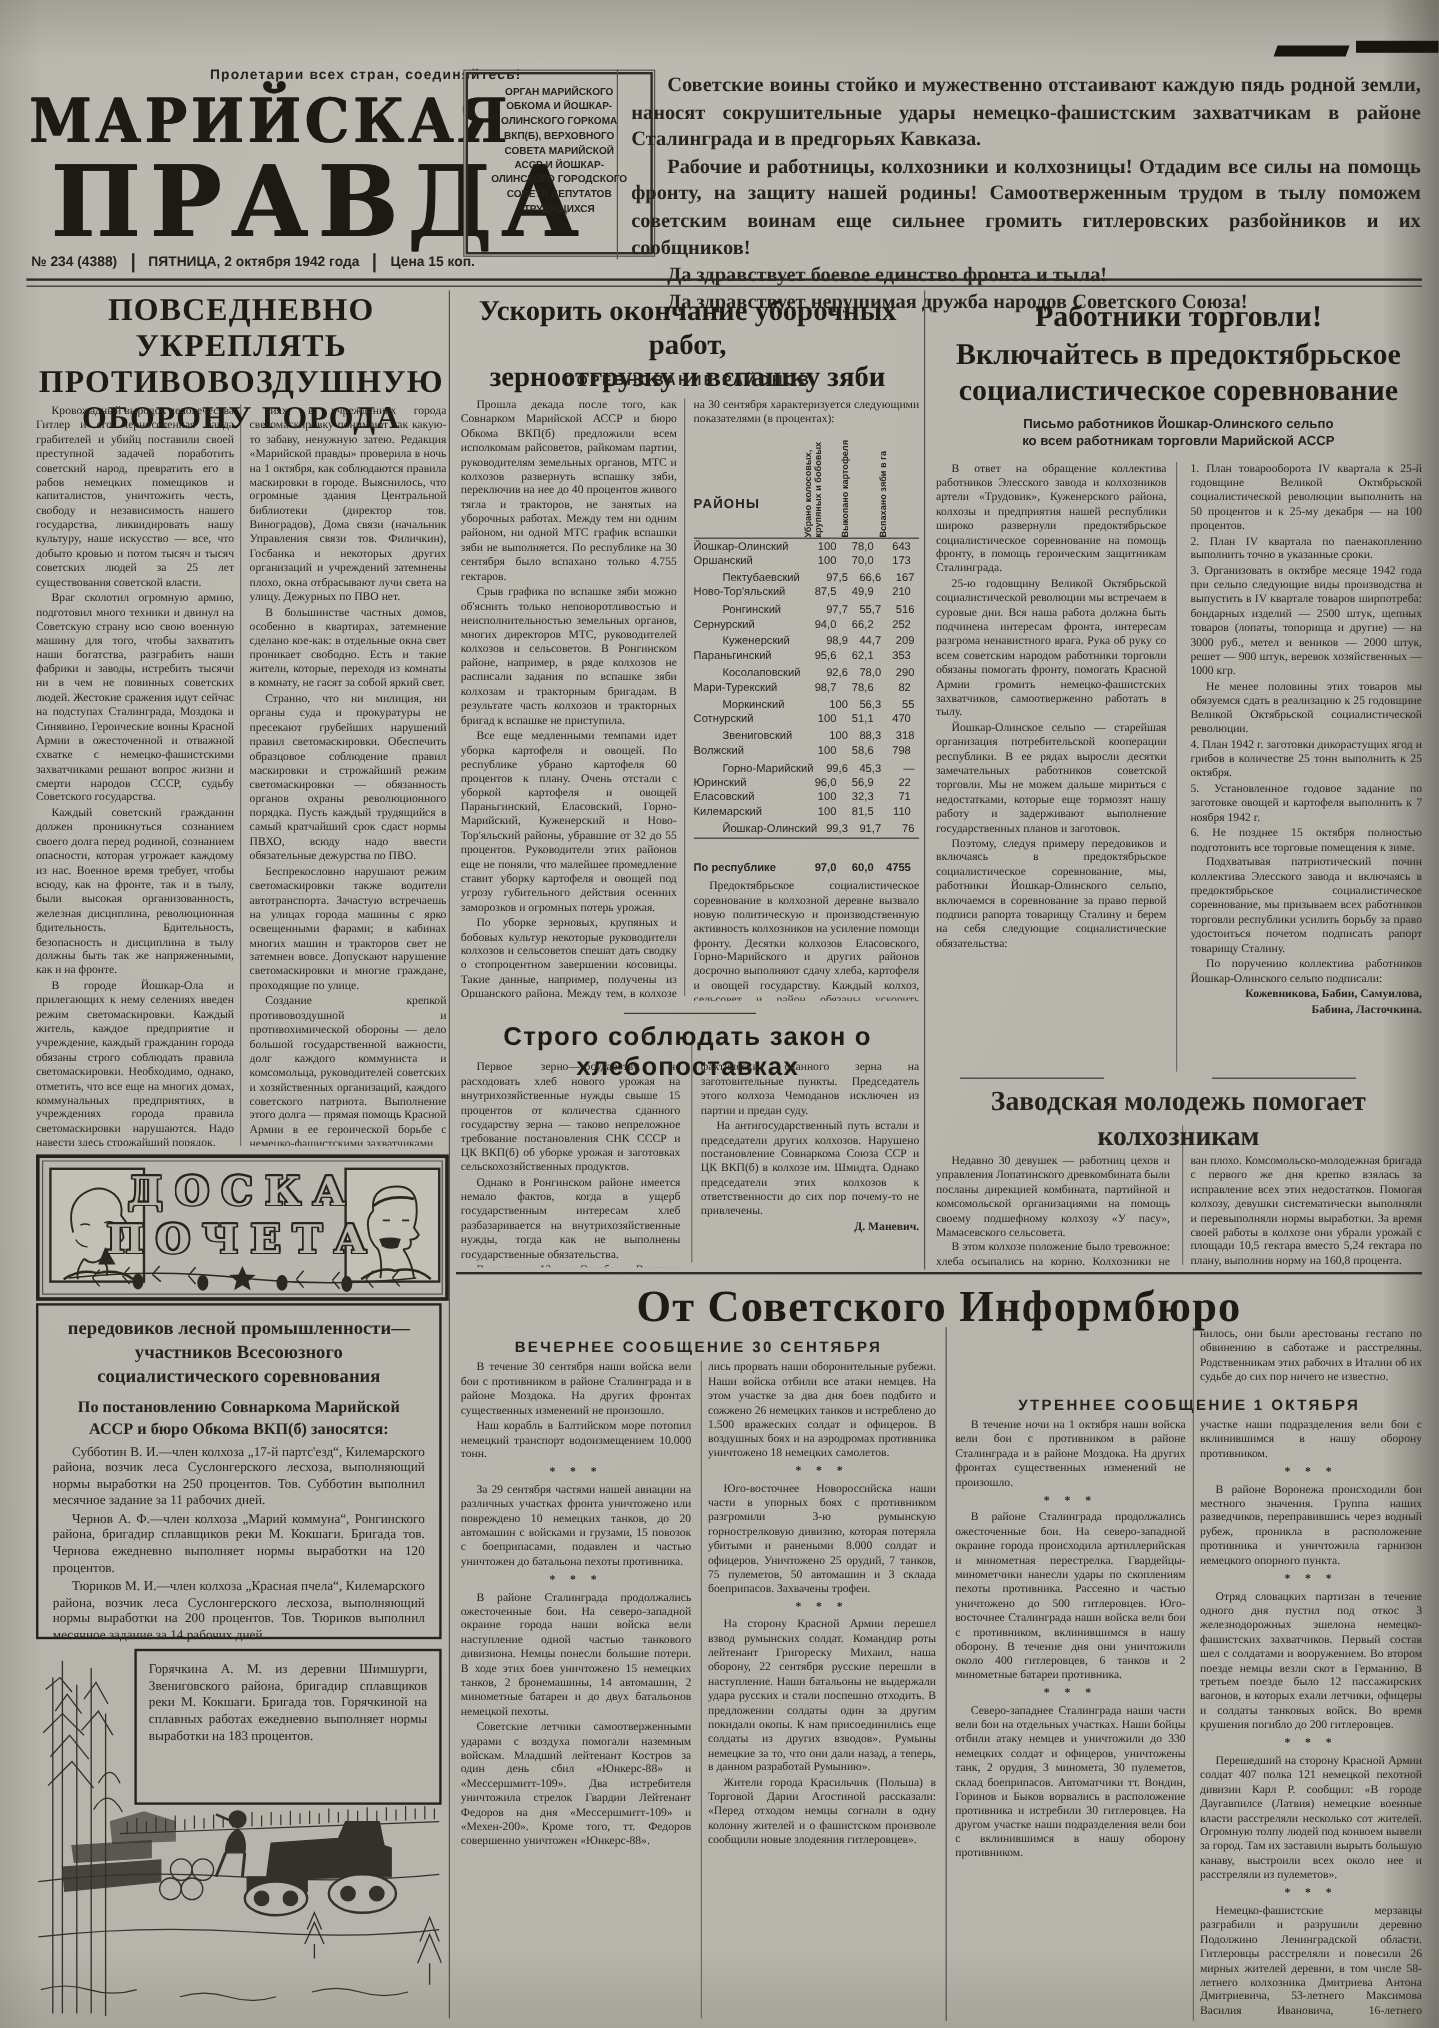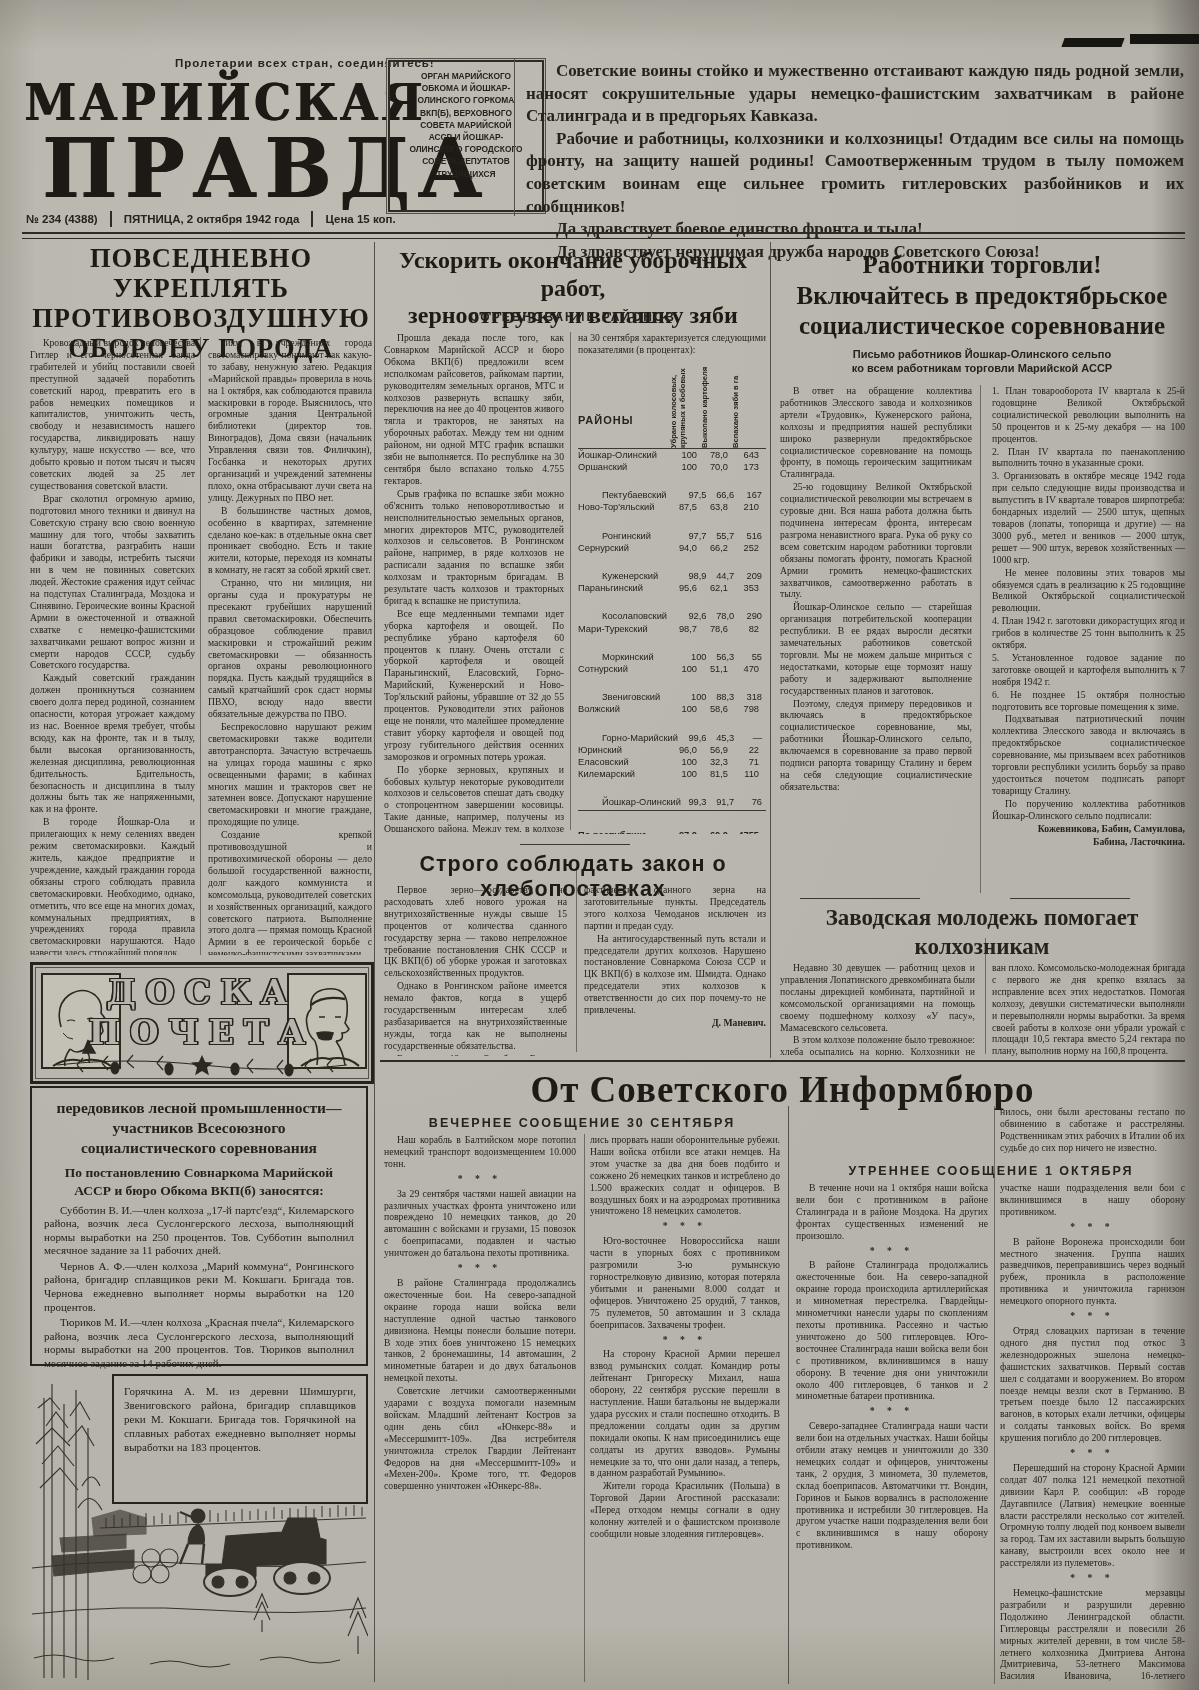--- a/index.html
+++ b/index.html
@@ -51,21 +51,21 @@
 
   
   .tbl{font-family:"Liberation Sans",sans-serif;margin-top:4px;}
   .tbl-head{display:flex;height:88px;border-bottom:1px solid #3c3832;align-items:flex-end;}
   .tbl-head .rayons{width:92px;font:bold 11px "Liberation Sans",sans-serif;letter-spacing:1px;padding-bottom:22px;}
   .rot{width:31px;font:bold 7.6px/1.12 "Liberation Sans",sans-serif;writing-mode:vertical-rl;
     transform:rotate(180deg);height:86px;text-align:left;}
   .t-row{display:flex;font-size:9.3px;line-height:12.2px;}
   .t-row .t-name{width:92px;overflow:hidden;white-space:nowrap;}
   .t-row .t-num{width:31px;text-align:right;padding-right:4px;box-sizing:border-box;}
-  .t-gap{margin-top:16px;padding-left:24px;}
+  .t-gap{margin-top:2px;padding-left:24px;}
   .t-bold{font-weight:bold;border-top:1px solid #3c3832;margin-top:1px;padding-top:18px;}
 
   
   .plaque{border:3px solid #26231e;box-shadow:inset 0 0 0 2px #b7b4ab, inset 0 0 0 3px #55504a;}
   .portrait{position:absolute;border:2px solid #2b2822;background:#c3c0b5;}
   .doska-title{position:absolute;left:0;right:0;text-align:center;font-family:"DejaVu Serif",serif;
     font-weight:bold;letter-spacing:10px;color:#b7b4ab;
     text-shadow:-1.4px -1.4px 0 #26231e,1.4px -1.4px 0 #26231e,-1.4px 1.4px 0 #26231e,1.4px 1.4px 0 #26231e,0 1.4px 0 #26231e,0 -1.4px 0 #26231e,1.4px 0 0 #26231e,-1.4px 0 0 #26231e;}
   .entries-box{border:2px solid #26231e;padding:10px 12px 8px 12px;box-sizing:border-box;}
   .entries-box .lede{font-weight:bold;font-size:15.5px;line-height:1.3;text-align:center;}
@@ -169,21 +169,21 @@
           </div>
           <div class="t-row t-gap">
             <span class="t-name">Пектубаевский</span>
             <span class="t-num">97,5</span>
             <span class="t-num">66,6</span>
             <span class="t-num">167</span>
           </div>
           <div class="t-row">
             <span class="t-name">Ново-Тор'яльский</span>
             <span class="t-num">87,5</span>
-            <span class="t-num">63,8</span>
+            <span class="t-num">49,9</span>
             <span class="t-num">210</span>
           </div>
           <div class="t-row t-gap">
             <span class="t-name">Ронгинский</span>
             <span class="t-num">97,7</span>
             <span class="t-num">55,7</span>
             <span class="t-num">516</span>
           </div>
           <div class="t-row">
             <span class="t-name">Сернурский</span>
@@ -452,20 +452,21 @@
 
   <div class="abs gbox" style="left:112px;top:1374px;width:256px;height:130px;">
     <span>Горячкина А. М. из деревни Шимшурги, Звениговского района, бригадир сплавщиков реки М. Кокшаги. Бригада тов. Горячкиной на сплавных работах ежедневно выполняет нормы выработки на 183 процентов.</span>
   </div>
 
   <div class="hrule" style="left:380px;top:1060px;width:805px;height:2px;background:#2e2b26;"></div>
   <div class="abs hl hl-inform" style="left:380px;top:1068px;width:805px;">От Советского Информбюро</div>
 
   <div class="abs commsub" style="left:382px;top:1116px;width:400px;">ВЕЧЕРНЕЕ СООБЩЕНИЕ 30 СЕНТЯБРЯ</div>
   <div class="col" style="left:384px;top:1134px;width:192px;height:548px;">
+      <p>В течение 30 сентября наши войска вели бои с противником в районе Сталинграда и в районе Моздока. На других фронтах существенных изменений не произошло.</p>
       <p>Наш корабль в Балтийском море потопил немецкий транспорт водоизмещением 10.000 тонн.</p>
       <p class="stars">* * *</p>
       <p>За 29 сентября частями нашей авиации на различных участках фронта уничтожено или повреждено 10 немецких танков, до 20 автомашин с войсками и грузами, 15 повозок с боеприпасами, подавлен и частью уничтожен до батальона пехоты противника.</p>
       <p class="stars">* * *</p>
       <p>В районе Сталинграда продолжались ожесточенные бои. На северо-западной окраине города наши войска вели наступление одной частью танкового дивизиона. Немцы понесли большие потери. В ходе этих боев уничтожено 15 немецких танков, 2 бронемашины, 14 автомашин, 2 минометные батареи и до двух батальонов немецкой пехоты.</p>
       <p>Советские летчики самоотверженными ударами с воздуха помогали наземным войскам. Младший лейтенант Костров за один день сбил «Юнкерс-88» и «Мессершмитт-109». Два истребителя уничтожила стрелок Гвардии Лейтенант Федоров на дня «Мессершмитт-109» и «Мехен-200». Кроме того, тт. Федоров совершенно уничтожен «Юнкерс-88».</p>
     </div>
   <div class="col" style="left:590px;top:1134px;width:190px;height:548px;">
       <p class="nolead">лись прорвать наши оборонительные рубежи. Наши войска отбили все атаки немцев. На этом участке за два дня боев подбито и сожжено 26 немецких танков и истреблено до 1.500 вражеских солдат и офицеров. В воздушных боях и на аэродромах противника уничтожено 18 немецких самолетов.</p>
       <p class="stars">* * *</p>

